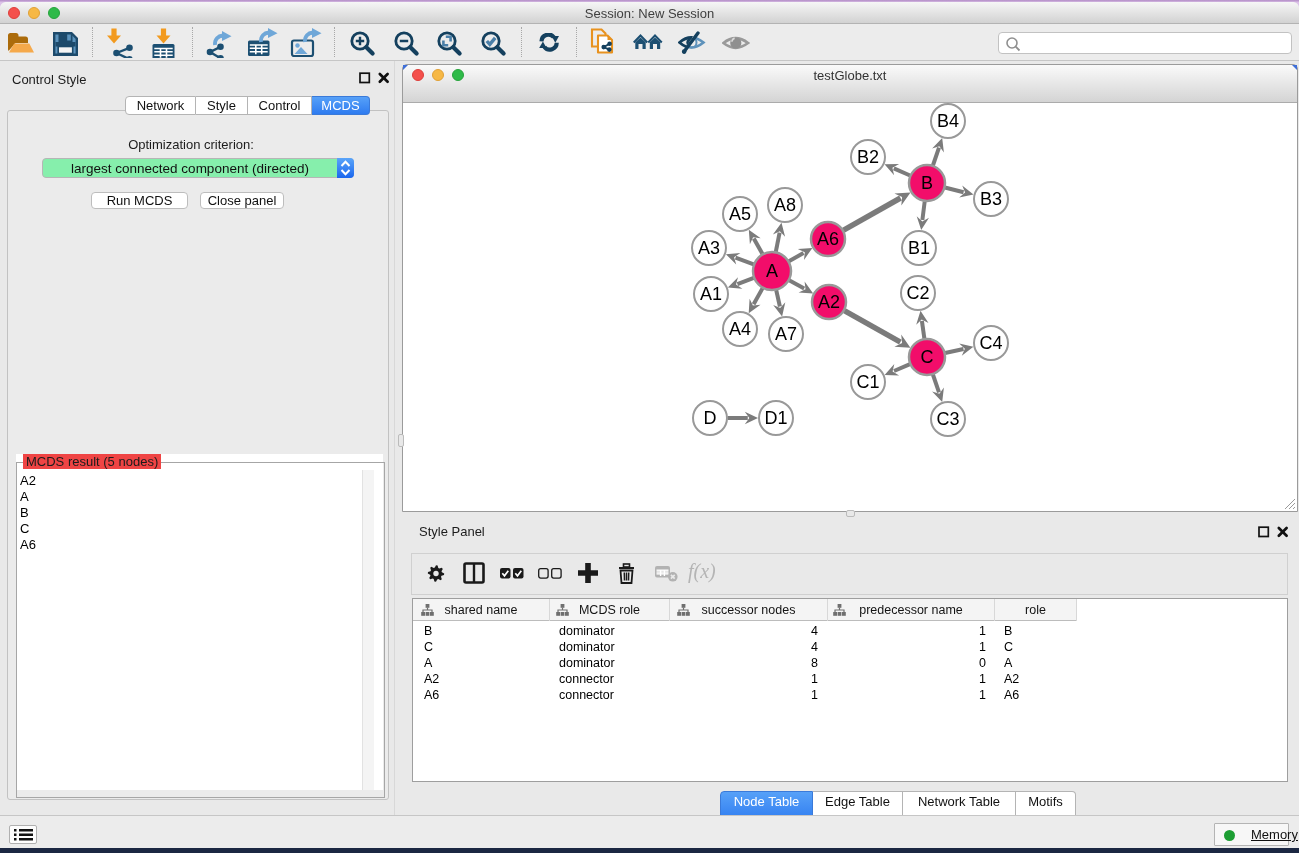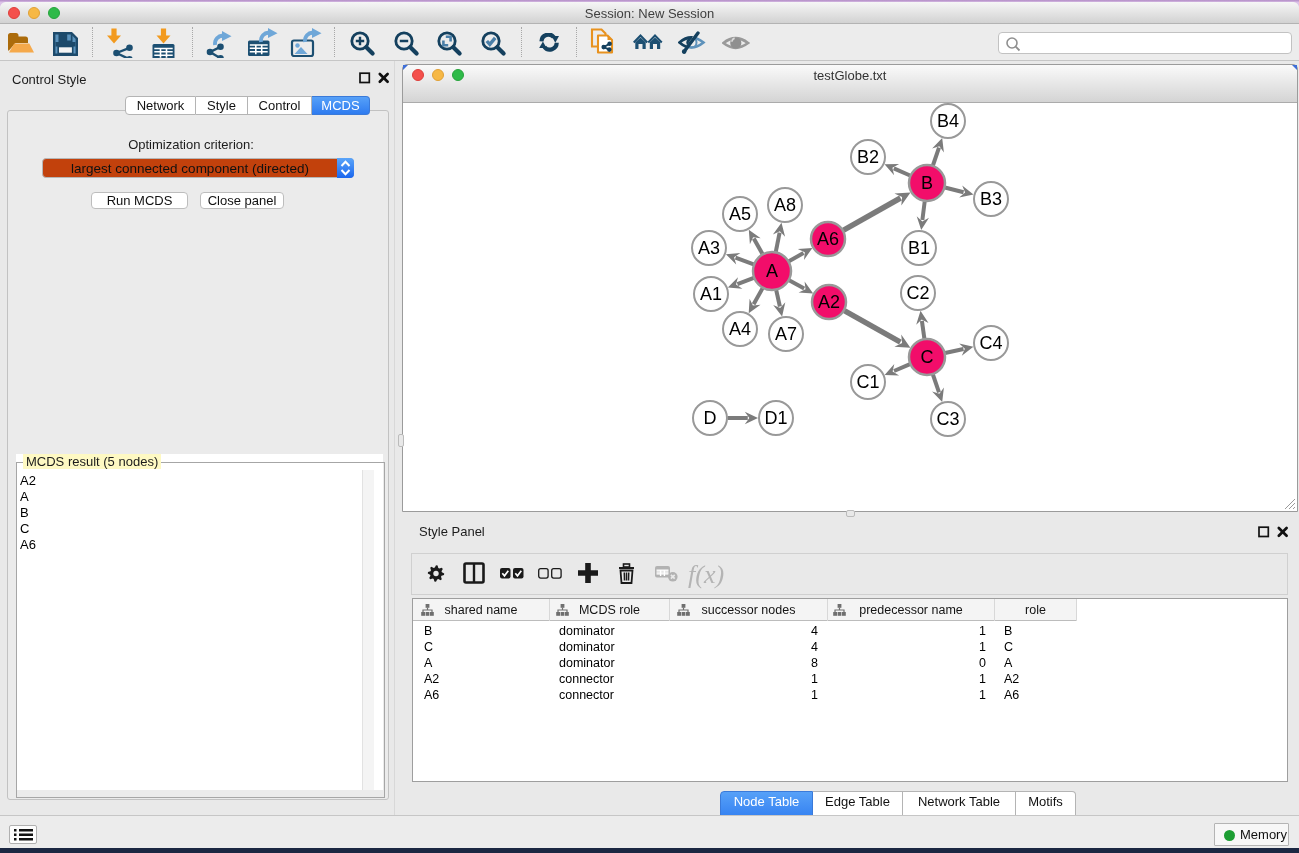--- a/index.html
+++ b/index.html
@@ -21,37 +21,37 @@
 
 #cpTitle { left:12px; top:11px; font-size:13px; color:#1c1c1c; }
 #cpanel { left:7px; top:49px; width:382px; height:690px; background:#ebebeb; border:1px solid #c2c2c2; border-radius:3px; }
 .tabs { position:absolute; display:flex;margin-left:48px; }
 .tab { height:19px; background:#fff; border:1px solid #b4b4b4; border-left:none; font-size:13px; color:#111; text-align:center; line-height:18px; }
 .tab.first { border-left:1px solid #b4b4b4; border-radius:4px 0 0 4px; }
 .tab.last { border-radius:0 4px 4px 0; }
 .tab.sel { background:linear-gradient(#57a1f8,#2e7bf0); color:#fff; border-color:#3a7ad9; }
 #cptabs { left:77px; top:35px; }
 #optlabel { left:0; top:76px; width:382px; text-align:center; font-size:13px; color:#1c1c1c; }
-#combo { left:42px; top:97px; width:312px; height:20px; background:#c2410c; border:1px solid #b6b6b6; border-radius:4px; }
+#combo { left:42px; top:97px; width:312px; height:20px; background:#86efac; border:1px solid #b6b6b6; border-radius:4px; }
 #combo .ctext { position:absolute; left:0; top:2px; width:294px; text-align:center; font-size:13.5px; color:#111; }
 #combo .spin { position:absolute; right:-1px; top:-1px; width:17px; height:20px; border-radius:0 4px 4px 0; background:linear-gradient(#5ba5f9,#1a66ee); }
 .btn { position:absolute; height:17px; background:#fff; border:1px solid #bdbdbd; border-radius:4px; font-size:13px; color:#111; text-align:center; line-height:15px; }
 #runbtn { left:91px; top:131px; width:97px; }
 #closebtn { left:200px; top:131px; width:84px; }
 #fieldset { left:16px; top:401px; width:369px; height:336px; }
-#fieldset .legend { z-index:4;  position:absolute; left:7px; top:-8px; background:#fef9c3; padding:0 3px; font-size:13px; color:#1c1c1c; }
+#fieldset .legend { z-index:4;  position:absolute; left:7px; top:-8px; background:#ef4444; padding:0 3px; font-size:13px; color:#1c1c1c; }
 #fieldset .list { position:absolute; left:0px; top:-8px; width:367px; height:336px; background:#fff; font-size:13px; color:#000; padding-top:19px; }
 #fieldset .list div { padding-left:4px; height:16px; line-height:16px; }
 #fieldset .sbar { position:absolute; right:11px; top:8px; width:12px; height:320px; background:#f4f4f4; border-left:1px solid #e2e2e2; }
 
 #statusbar { left:0; top:813px; width:1299px; height:33px; background:#ececec; border-top:1px solid #c6c6c6; }
 #listbtn { position:absolute; left:9px; top:9px; width:28px; height:19px; background:#fdfdfd; border:1px solid #b0b0b0; border-radius:2px; }
 #membtn { position:absolute; left:1214px; top:7px; width:75px; height:23px; background:#f7f7f7; border:1px solid #b4b4b4; border-radius:1px; font-size:13px; color:#111; line-height:21px; }
 #membtn .dot { position:absolute; left:9px; top:5.5px; width:11px; height:11px; border-radius:50%; background:#1d9e33; }
-#membtn .mt { position:absolute; left:25px; }
+#membtn .mt { position:absolute; left:36px;text-decoration:underline; }
 
 #netwin { left:402px; top:3px; width:896px; height:448px; background:#fff; border:1px solid #9b9b9b; border-radius:5px 5px 0 0; }
 #nettitle { position:absolute; left:0; top:0; width:894px; height:38px; background:linear-gradient(#fafafa,#d4d4d4); border-bottom:1px solid #ababab; border-radius:4px 4px 0 0; }
 #nettitle .t1 { left:9px;  background:#f4504c; border:0.5px solid #dd3f3b; top:3.5px; }
 #nettitle .t2 { left:29px; background:#f6b845; border:0.5px solid #e0a036; top:3.5px; }
 #nettitle .t3 { left:49px; background:#2fba49; border:0.5px solid #27a33c; top:3.5px; }
 #nettitle .nt { position:absolute; width:100%; top:3px; text-align:center; font-size:13px; color:#333; }
 
 #tpTitle { left:419px; top:463px; font-size:13px; color:#1c1c1c; }
 #ttoolbar { left:411px; top:492px; width:877px; height:42px; background:#e9e9e9; border:1px solid #d0d0d0; }
@@ -395,21 +395,21 @@
         <svg class="micon" style="left:243px;top:9px;" width="26" height="22">
           <rect x="0" y="3" width="15" height="11.5" rx="2" fill="#b2b2b2"></rect>
           <line x1="1.5" y1="9.033333333333333" x2="13.5" y2="9.033333333333333" stroke="#fff" stroke-width="1.4"></line>
           <line x1="1.5" y1="10.866666666666667" x2="13.5" y2="10.866666666666667" stroke="#fff" stroke-width="1.4"></line>
           <line x1="5.6000000000000005" y1="7.2" x2="5.6000000000000005" y2="13.0" stroke="#fff" stroke-width="1.4"></line>
           <line x1="9.4" y1="7.2" x2="9.4" y2="13.0" stroke="#fff" stroke-width="1.4"></line>
           <line x1="1.5" y1="7.2" x2="13.5" y2="7.2" stroke="#fff" stroke-width="1.4"></line>
           <circle cx="17.8" cy="13.8" r="4.8" fill="#b2b2b2"></circle>
           <path d="M15.9,11.9 l3.8,3.8 M19.7,11.9 l-3.8,3.8" stroke="#e9e9e9" stroke-width="1.7"></path>
         </svg>
-        <div class="micon" style="left:276px;top:6px;font-family:'Liberation Serif',serif;font-style:italic;font-size:26px;color:#b4b4b4;">f(x)</div>
+        <div class="micon" style="left:276px;top:6px;font-family:'Liberation Serif',serif;font-style:italic;font-size:20px;color:#b4b4b4;">f(x)</div>
       </div>
     <div id="ttable" class="abs">
       <div id="thead">
         <div class="hcell" style="left:0;width:137px;">shared name</div>
         <div class="hcell" style="left:137px;width:120px;">MCDS role</div>
         <div class="hcell" style="left:257px;width:158px;">successor nodes</div>
         <div class="hcell" style="left:415px;width:167px;">predecessor name</div>
         <div class="hcell" style="left:582px;width:82px; border-right:1px solid #d8d8d8;">role</div>
       </div>
       <svg class="micon" style="left:8px;top:5px;" width="13" height="12">

